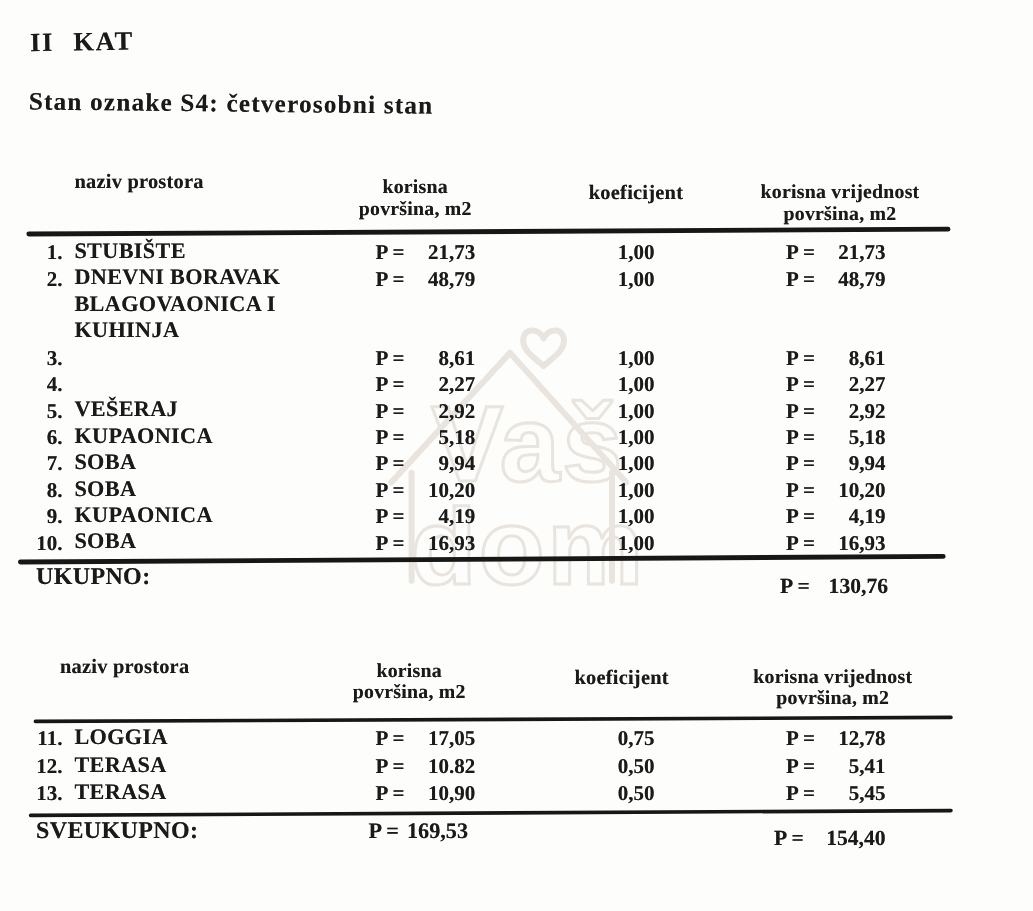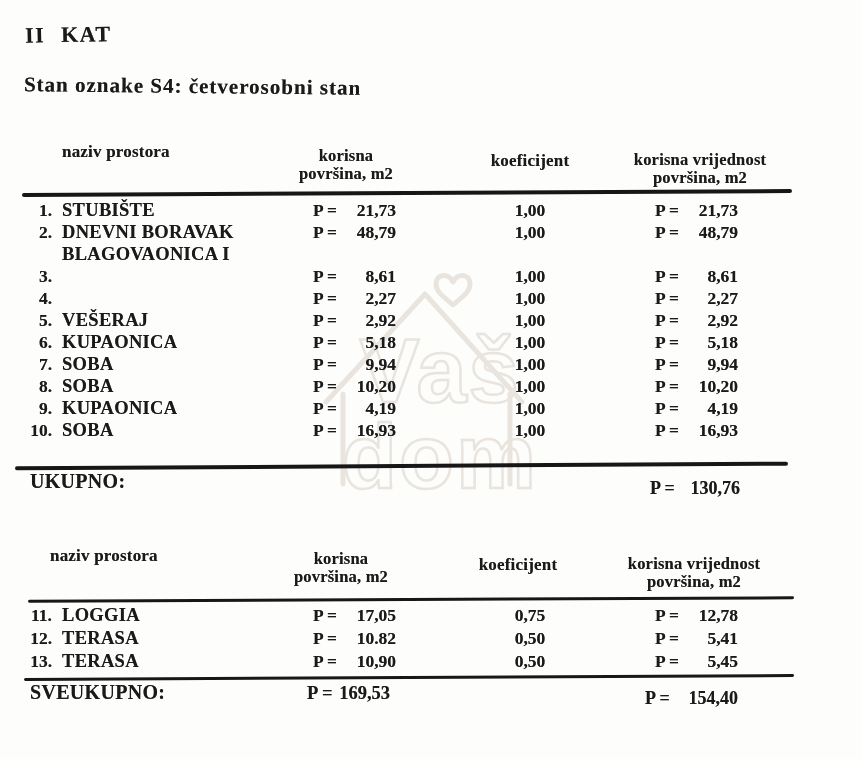--- a/index.html
+++ b/index.html
@@ -114,20 +114,21 @@
         <span class="v1">21,73</span>
         <span class="coef">1,00</span>
         <span class="p2">P =</span>
         <span class="v2">21,73</span>
       </div>
       <div class="row">
         <span class="num">2.</span>
         <span class="name">
           <div>DNEVNI BORAVAK</div>
           <div>BLAGOVAONICA I</div>
+          <div>KUHINJA</div>
         </span>
         <span class="p1">P =</span>
         <span class="v1">48,79</span>
         <span class="coef">1,00</span>
         <span class="p2">P =</span>
         <span class="v2">48,79</span>
       </div>
       <div class="row">
         <span class="num">3.</span>
         <span class="p1">P =</span>

